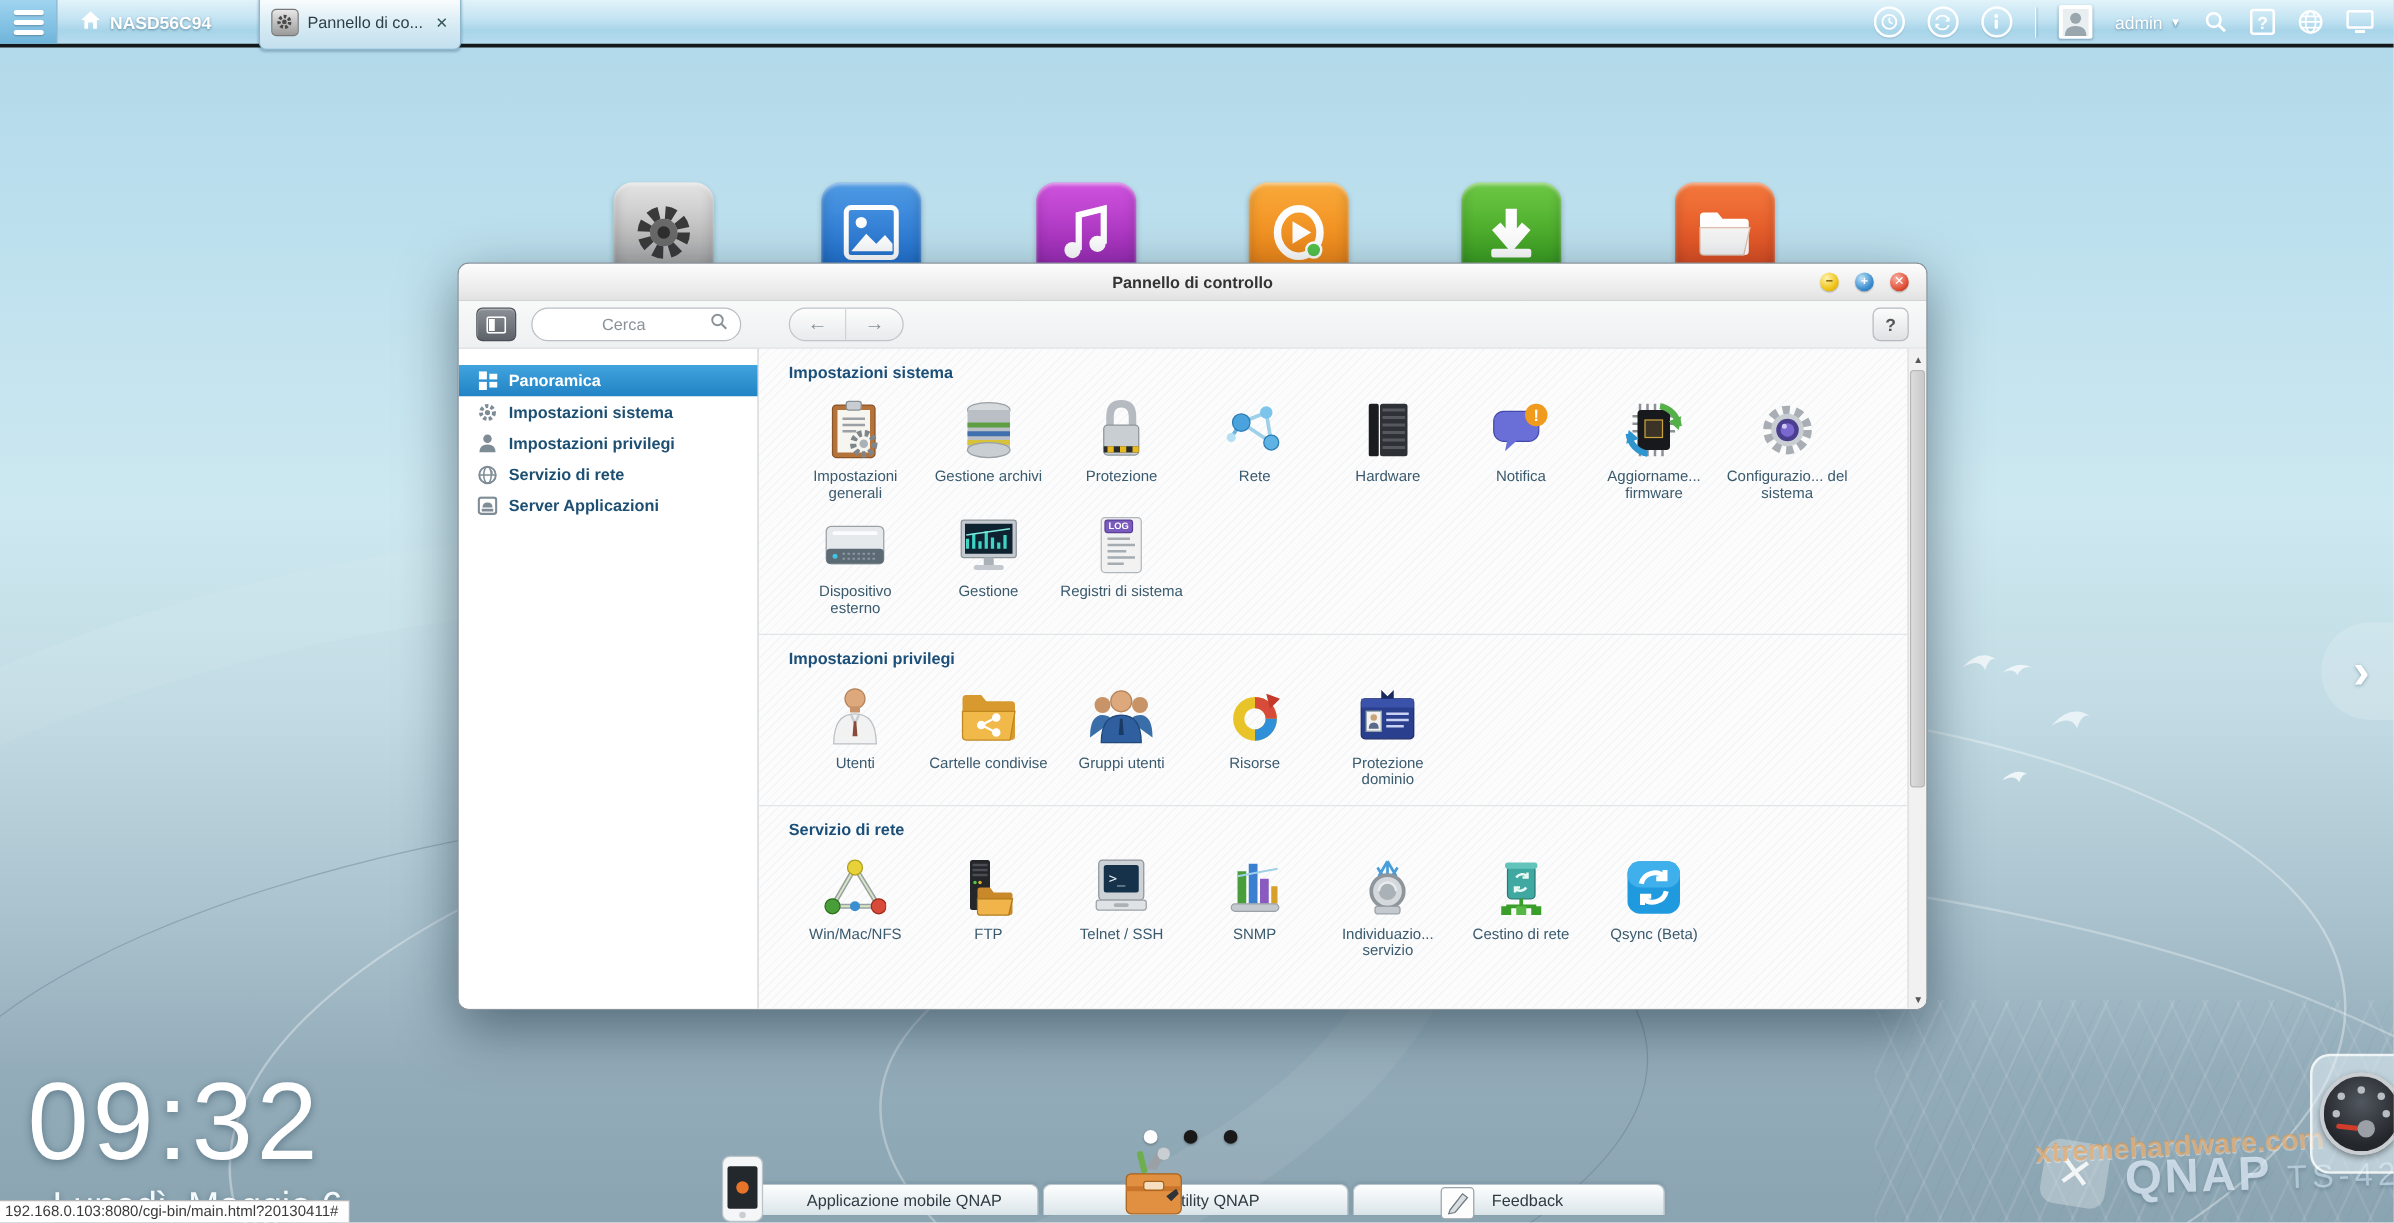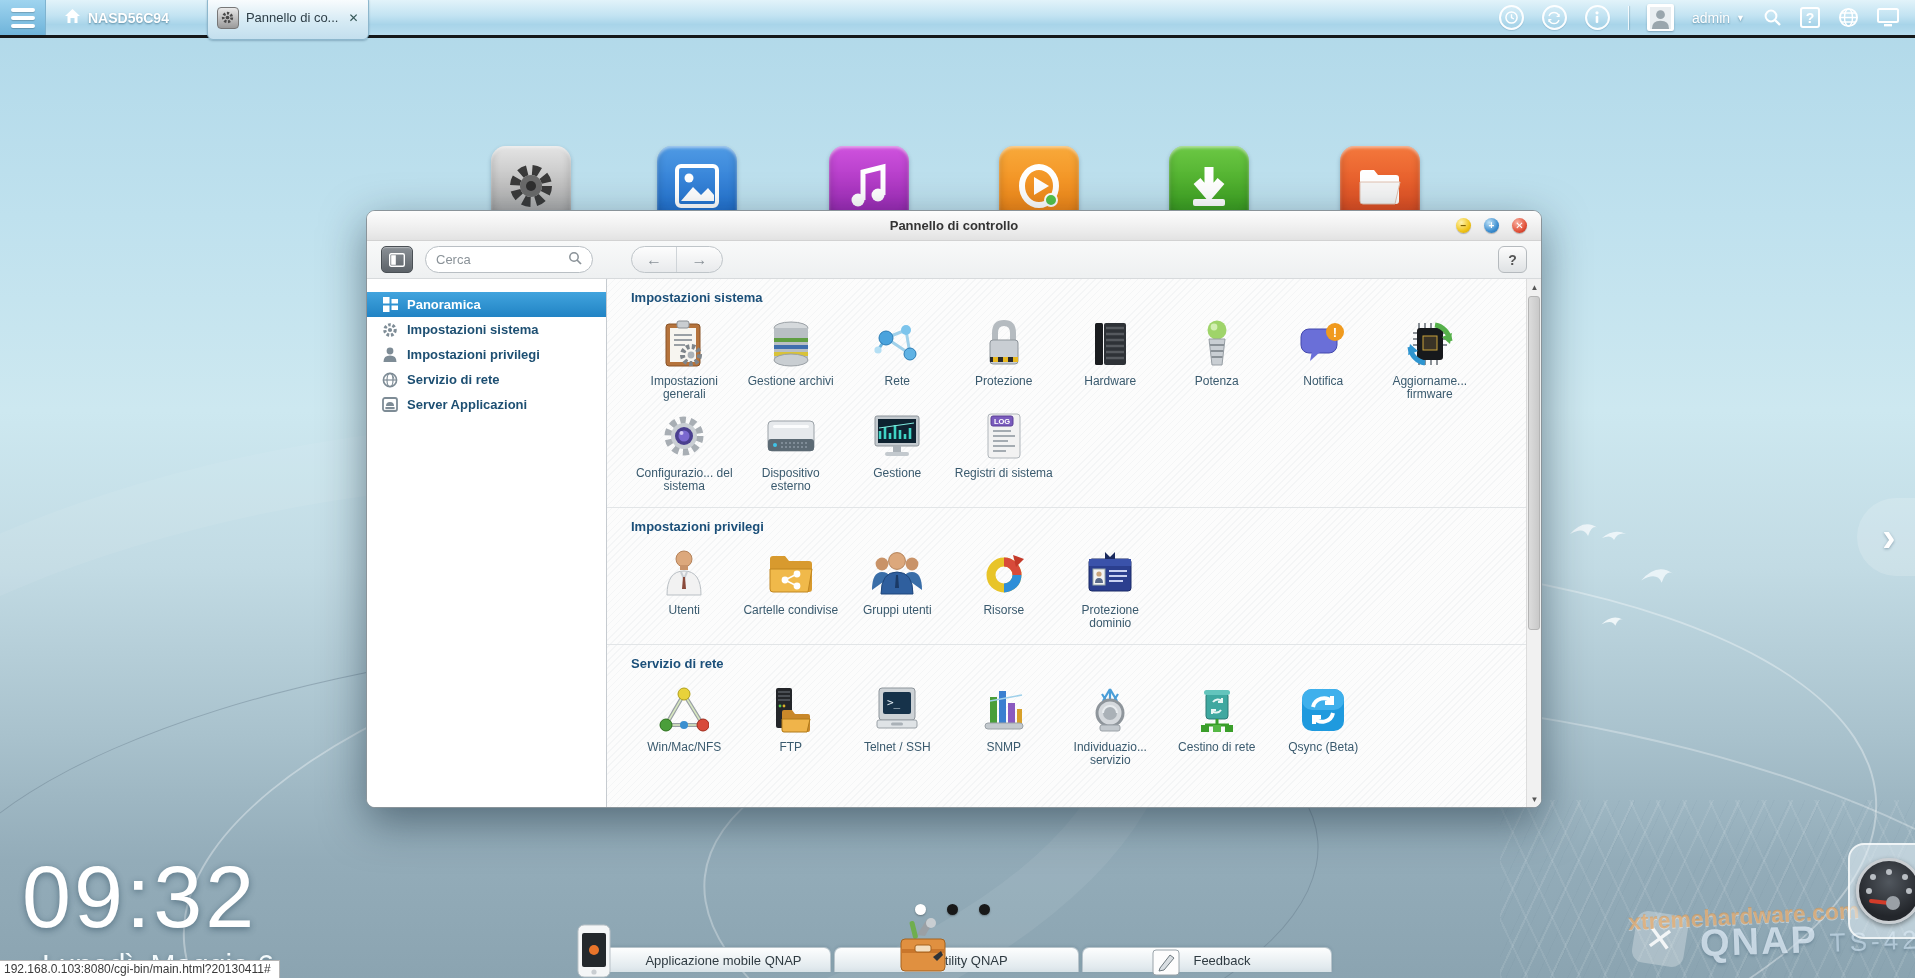--- a/index.html
+++ b/index.html
@@ -73,21 +73,21 @@
   .wb-min { background:radial-gradient(circle at 35% 30%,#fff3b0,#f0c419 60%,#c89a00); color:#7a5c00;}
   .wb-max { background:radial-gradient(circle at 35% 30%,#bfe2f7,#3e8fd0 60%,#1a65a8); }
   .wb-close { background:radial-gradient(circle at 35% 30%,#f9b0a2,#e2543c 60%,#b01d0a); }
   .toolbar { height:38px; flex:0 0 38px; background:linear-gradient(180deg,#f8f9f9,#eef0f1);
     border-bottom:1px solid #d7dadc; display:flex; align-items:center; padding:0 14px; position:relative; }
   .tgl { width:32px; height:27px; border-radius:5px; background:linear-gradient(180deg,#8a9096,#5c6268);
     border:1px solid #4a5055; display:flex; align-items:center; justify-content:center; cursor:pointer;
     box-shadow:inset 0 1px 1px rgba(255,255,255,.35); }
   .searchbox { margin-left:12px; width:168px; height:27px; border:1px solid #b9bfc4; border-radius:14px;
     background:#fff; display:flex; align-items:center; padding:0 10px; gap:6px; }
-  .searchbox input { border:none; outline:none; flex:1; font-size:13px; color:#8b5cf6; background:transparent; min-width:0;}
+  .searchbox input { border:none; outline:none; flex:1; font-size:13px; color:#8b5cf6; background:transparent; min-width:0;text-align:center;}
   .searchbox input::placeholder { color:#8a9298; }
   .navpill { margin-left:38px; display:flex; border:1px solid #bfc5c9; border-radius:14px; overflow:hidden;
     background:linear-gradient(180deg,#fdfdfd,#e8eaec); height:27px; }
   .navpill .nbtn { width:45px; display:flex; align-items:center; justify-content:center; cursor:pointer; color:#8a9298; font-size:16px;}
   .navpill .nbtn:first-child { border-right:1px solid #cfd4d8; }
   .helpbtn { position:absolute; right:14px; top:5px; width:29px; height:27px; border-radius:6px;
     border:1px solid #b5babe; background:linear-gradient(180deg,#fcfcfc,#dfe2e4);
     display:flex; align-items:center; justify-content:center; font-size:14px; font-weight:bold; color:#555; cursor:pointer; }
   .wbody { flex:1; display:flex; min-height:0; }
   .sidebar { width:240px; flex:0 0 240px; background:#fff; border-right:1px solid #c6cbd0; padding-top:13px; }
@@ -412,64 +412,53 @@
                       <rect x="5" y="18" width="34" height="4" fill="#5f9e42"></rect>
                       <rect x="5" y="25" width="34" height="4" fill="#3f6fae"></rect>
                       <rect x="5" y="32" width="34" height="4" fill="#d8c23a"></rect>
                       <ellipse cx="22" cy="40" rx="17" ry="6" fill="#c9ced2" stroke="#9aa0a5"></ellipse>
                     </svg>
                   </div>
                   <div class="app-label">Gestione archivi</div>
                 </div>
                 <div class="app-item">
                   <div class="app-ico">
+                    <svg width="40" height="50" viewBox="0 0 40 50">
+                      <path d="M11 22 V14 Q11 4 20 4 Q29 4 29 14 V22" fill="none" stroke="#b5bbc0" stroke-width="6"></path>
+                      <rect x="6" y="21" width="28" height="24" rx="3" fill="#c9ced3" stroke="#8e959b"></rect>
+                      <rect x="6" y="38" width="28" height="5" fill="#2b2b2b"></rect>
+                      <rect x="9" y="38" width="5" height="5" fill="#e8b820"></rect>
+                      <rect x="19" y="38" width="5" height="5" fill="#e8b820"></rect>
+                      <rect x="29" y="38" width="5" height="5" fill="#e8b820"></rect>
+                    </svg>
+                  </div>
+                  <div class="app-label">Protezione</div>
+                </div>
+                <div class="app-item">
+                  <div class="app-ico">
                     <svg width="50" height="48" viewBox="0 0 50 48">
                       <path d="M14 18 L34 10 M14 18 L38 34 M34 10 L38 34" stroke="#9fd0ea" stroke-width="3"></path>
                       <path d="M6 30 L14 18" stroke="#6db4dd" stroke-width="3"></path>
                       <circle cx="14" cy="18" r="7" fill="#4aa3dd" stroke="#2b7cb5"></circle>
                       <circle cx="34" cy="10" r="5" fill="#7cc4ec"></circle>
                       <circle cx="38" cy="34" r="6" fill="#5fb2e4" stroke="#2b7cb5"></circle>
                       <circle cx="6" cy="30" r="3.6" fill="#b4dff4"></circle>
                     </svg>
                   </div>
                   <div class="app-label">Rete</div>
                 </div>
                 <div class="app-item">
                   <div class="app-ico">
-                    <svg width="40" height="50" viewBox="0 0 40 50">
-                      <path d="M11 22 V14 Q11 4 20 4 Q29 4 29 14 V22" fill="none" stroke="#b5bbc0" stroke-width="6"></path>
-                      <rect x="6" y="21" width="28" height="24" rx="3" fill="#c9ced3" stroke="#8e959b"></rect>
-                      <rect x="6" y="38" width="28" height="5" fill="#2b2b2b"></rect>
-                      <rect x="9" y="38" width="5" height="5" fill="#e8b820"></rect>
-                      <rect x="19" y="38" width="5" height="5" fill="#e8b820"></rect>
-                      <rect x="29" y="38" width="5" height="5" fill="#e8b820"></rect>
-                    </svg>
-                  </div>
-                  <div class="app-label">Protezione</div>
-                </div>
-                <div class="app-item">
-                  <div class="app-ico">
                     <svg width="46" height="48" viewBox="0 0 46 48">
                       <rect x="8" y="3" width="8" height="42" rx="1.5" fill="#1a1c1f"></rect>
                       <rect x="17" y="3" width="22" height="42" rx="2" fill="#2e3237"></rect>
                       <path d="M19 8 H37 M19 14 H37 M19 20 H37 M19 26 H37 M19 32 H37 M19 38 H37" stroke="#55595e" stroke-width="2.4"></path>
                     </svg>
                   </div>
                   <div class="app-label">Hardware</div>
-                </div>
-                <div class="app-item">
-                  <div class="app-ico">
-                    <svg width="34" height="50" viewBox="0 0 34 50">
-                      <circle cx="17" cy="11" r="9.5" fill="#9fd46a"></circle>
-                      <circle cx="14" cy="8" r="3.4" fill="#d2efb2"></circle>
-                      <path d="M9 20 L12 46 H22 L25 20 Z" fill="#c9ced3" stroke="#979ea4"></path>
-                      <path d="M10 26 H24 M10.7 32 H23.3 M11.4 38 H22.6" stroke="#8a9197" stroke-width="1.8"></path>
-                    </svg>
-                  </div>
-                  <div class="app-label">Potenza</div>
                 </div>
                 <div class="app-item">
                   <div class="app-ico">
                     <svg width="50" height="46" viewBox="0 0 50 46">
                       <rect x="3" y="8" width="36" height="24" rx="8" fill="#6a6fd8" stroke="#4348ad"></rect>
                       <path d="M14 30 L12 40 L22 31 Z" fill="#6a6fd8"></path>
                       <circle cx="37" cy="11" r="9" fill="#f09a1e" stroke="#c0761002"></circle>
                       <text x="37" y="15.5" font-size="13" font-weight="bold" fill="#fff" text-anchor="middle">!</text>
                     </svg>
                   </div>

